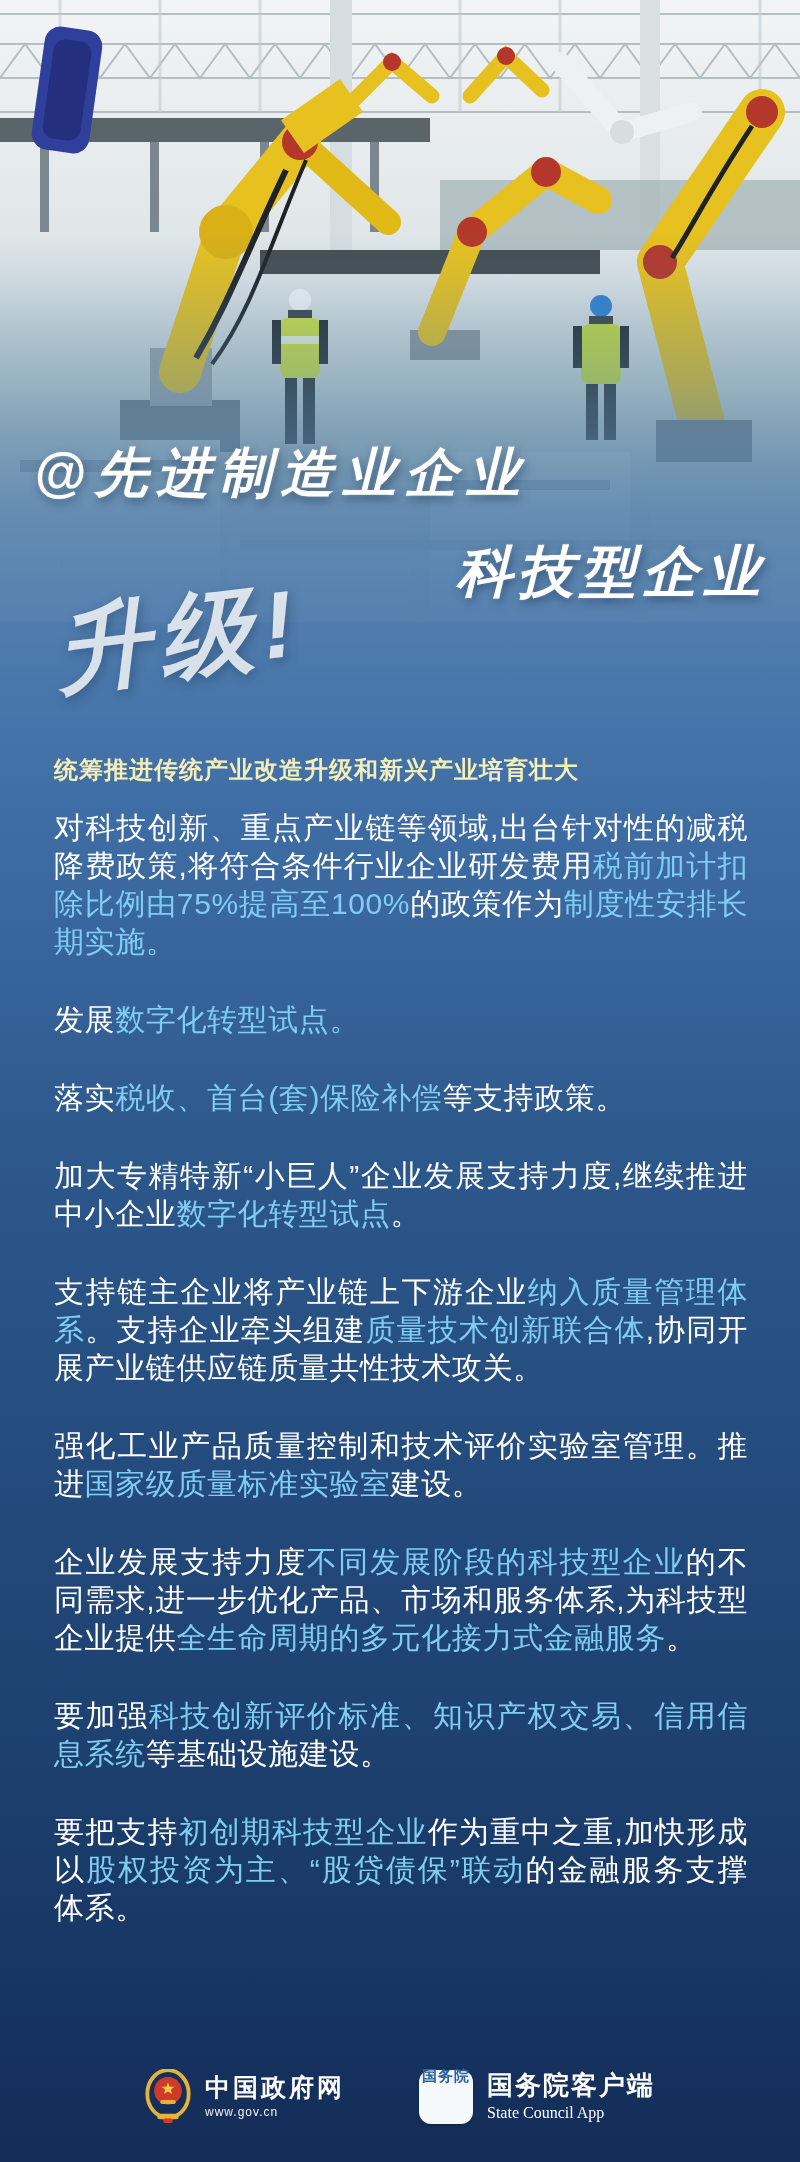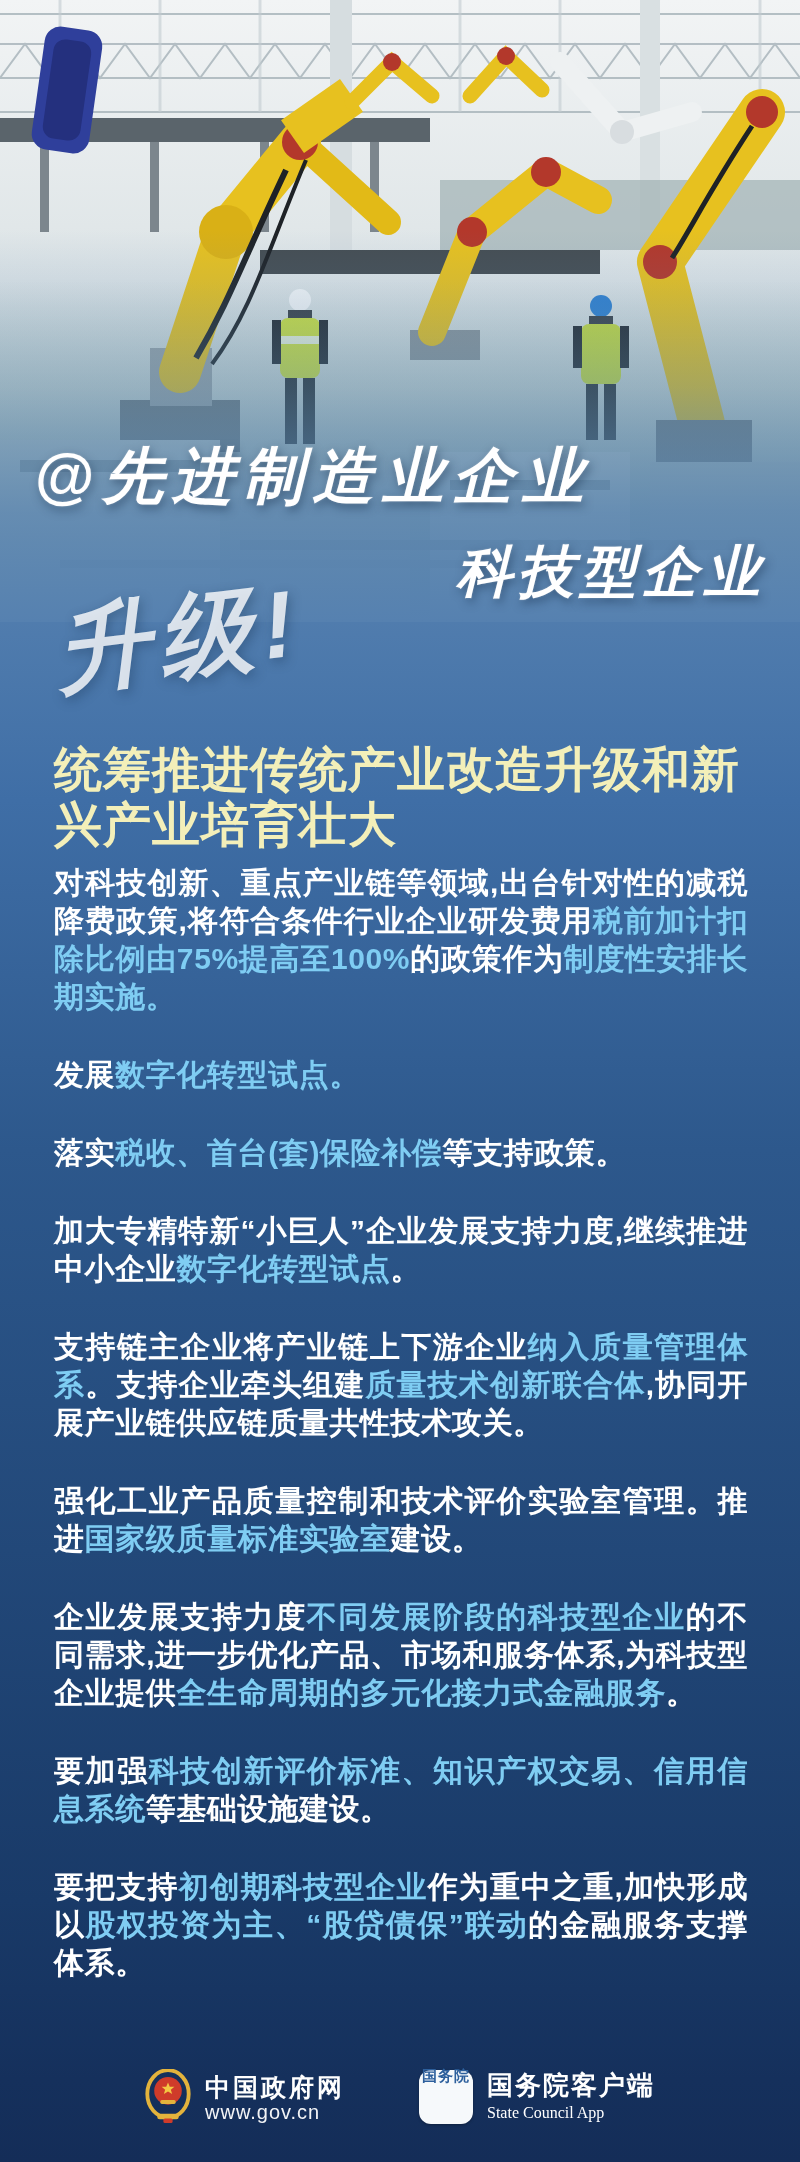--- a/index.html
+++ b/index.html
@@ -16,45 +16,45 @@
     position:absolute;top:230px;left:0;width:800px;height:392px;
     background:linear-gradient(180deg,
       rgba(86,129,176,0) 0%,rgba(86,129,176,.35) 40%,
       rgba(86,129,176,.8) 72%,#5681b0 100%);
   }
   .headline{
     position:absolute;color:#fff;font-weight:bold;font-style:italic;
     text-shadow:2px 4px 10px rgba(15,40,70,.5), 0 0 2px rgba(255,255,255,.4);
     white-space:nowrap;line-height:1;
   }
-  .headline-1{top:446px;left:34px;font-size:61px;letter-spacing:9px;}
+  .headline-1{top:446px;left:34px;font-size:53px;letter-spacing:9px;}
   .headline-2{top:544px;right:34px;font-size:56px;letter-spacing:6px;}
   .headline-3{
     top:606px;left:50px;font-size:94px;letter-spacing:10px;
     color:rgba(255,255,255,.8);transform:rotate(-7deg);transform-origin:left top;
     text-shadow:2px 4px 12px rgba(15,40,70,.35);
   }
   .content{position:absolute;top:742px;left:54px;width:694px;}
   .section-heading{
-    margin:0 0 12px 0;font-size:48px;line-height:55px;font-weight:bold;
+    margin:0 0 12px 0;font-size:24px;line-height:55px;font-weight:bold;
     letter-spacing:1px;color:#f3efb9;
   }
   .content p{
-    margin:0 0 40px 0;font-size:30px;line-height:38px;font-weight:700;
+    margin:0 0 40px 0;font-size:30px;line-height:38px;font-weight:400;
     letter-spacing:.6px;color:#ffffff;text-align:justify;
   }
   .content p span.hl{color:#7fcdf3;}
   .footer{
     position:absolute;top:2062px;left:0;width:800px;height:70px;
     display:flex;justify-content:center;align-items:center;gap:74px;
   }
   .logo{display:flex;align-items:center;gap:14px;color:#fff;}
   .logo .col{display:flex;flex-direction:column;justify-content:center;}
   .gov-name{font-size:25px;font-weight:bold;letter-spacing:3px;line-height:30px;text-align:center;}
-  .gov-url{font-size:20px;letter-spacing:1px;line-height:20px;opacity:.95;}
+  .gov-url{font-size:12px;letter-spacing:1px;line-height:20px;opacity:.95;}
   .app-name{font-size:26px;font-weight:bold;letter-spacing:2px;line-height:31px;}
   .app-sub{font-family:Liberation Serif, serif;font-size:16px;line-height:24px;}
   .app-icon{
     width:54px;height:54px;background:#f6f9fb;border-radius:12px;
     display:flex;flex-direction:column;align-items:center;justify-content:center;gap:21px;
     box-shadow:0 1px 3px rgba(0,0,0,.3);
   }
   .app-icon .zh{color:#2c5f9c;font-size:15px;font-weight:bold;letter-spacing:1px;line-height:16px;}
   .app-icon .bar{width:30px;height:2px;background:#9db8d4;border-radius:1px;}
   .app-icon .bar.short{width:22px;}

